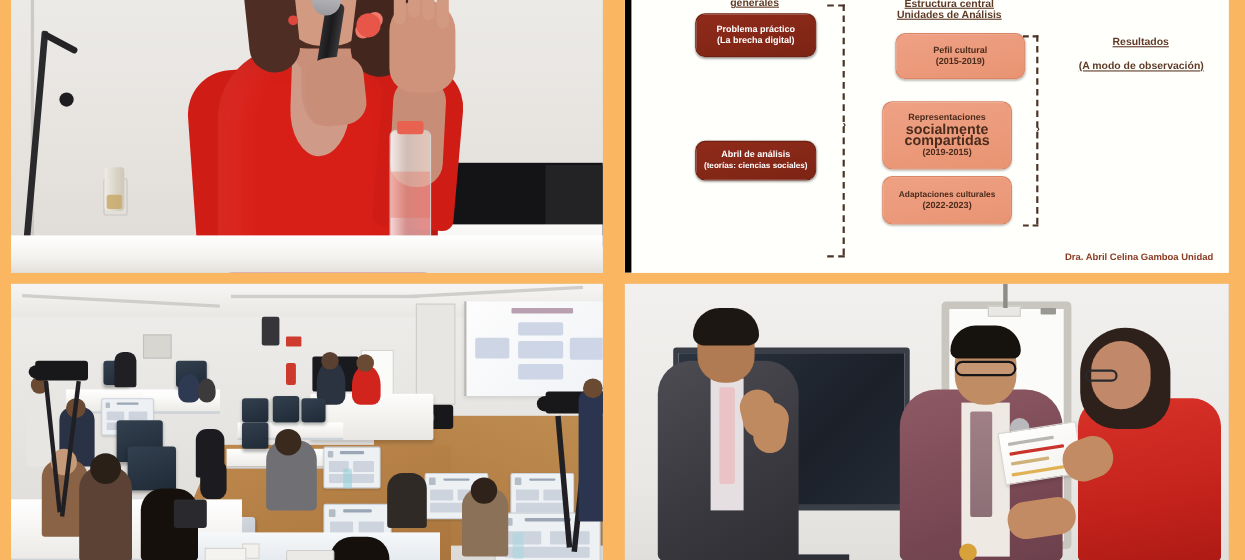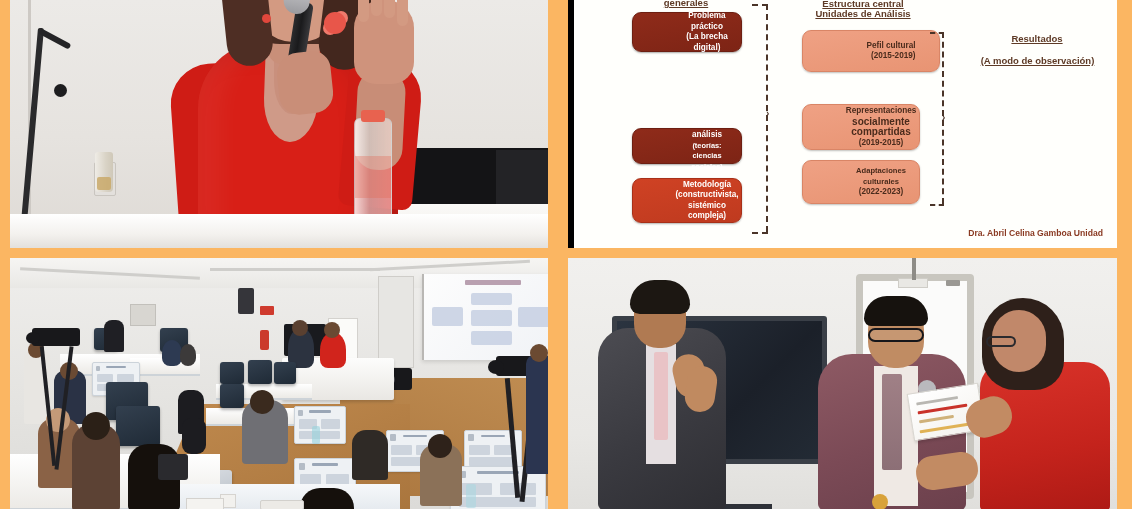--- a/index.html
+++ b/index.html
@@ -227,21 +227,21 @@
     background:#000000; }
   .slide-inner { position:absolute; left:6px; top:0; right:0; bottom:0; }
 
   .col-head { position:absolute; text-align:center; color:#5e3a26;
     font-size:9.5px; font-weight:bold; line-height:11px;
     text-decoration:underline; }
 
   .dbox { position:absolute; border-radius:9px; display:flex;
     align-items:center; justify-content:center; text-align:center;
     line-height:10.5px; padding:2px 4px; }
-  .dbox span { display:block;margin-left:40px; }
+  .dbox span { display:block; }
   .dark-box { background:linear-gradient(170deg,#8f2b1a,#7d2415);
     color:#ffffff; font-size:8.2px; font-weight:bold;
     box-shadow:0 1px 2px rgba(0,0,0,.35);
     border:1px solid #6d1f12;}
   .red-box { background:linear-gradient(170deg,#cf4224,#bf3a1f);
     color:#ffffff; font-size:8.2px; font-weight:bold;
     box-shadow:0 1px 2px rgba(0,0,0,.3);
     border:1px solid #a83018;}
   .salmon-box { background:linear-gradient(170deg,#efa184,#e89473);
     color:#4a2b1c; font-size:8.2px; font-weight:bold;
@@ -317,47 +317,40 @@
         </div>
 
 
         <div class="dbox dark-box" style="left:58px; top:128px; width:110px; height:36px;">
           <div>
             <span>Abril de análisis</span>
             <span style="font-size:7.4px">(teorías: ciencias sociales)</span>
           </div>
         </div>
 
-        <div class="dbox red-box" style="left:58px; top:178px; width:110px; height:45px;">
-          <div>
-            <span>Metodología</span>
-            <span>(constructivista,</span>
-            <span>sistémico compleja)</span>
-          </div>
-        </div>
 
         <div class="dash-brace brace-left" style="left:178px; top:4px; width:16px; height:228px; border-left:none; border-top:none; border-bottom:none; border-right:2px dashed #4a3428;"></div>
         <div class="dash-brace" style="left:178px; top:4px; width:16px; height:0; border:none; border-top:2px dashed #4a3428;"></div>
         <div class="dash-brace" style="left:178px; top:232px; width:16px; height:0; border:none; border-bottom:2px dashed #4a3428;"></div>
         <div class="tick" style="left:192px; top:108px;">›</div>
 
         <div class="col-head" style="left:214px; top:-2px; width:150px;">Estructura central</div>
         <div class="col-head" style="left:214px; top:8px; width:150px;">Unidades de Análisis</div>
 
-        <div class="dbox salmon-box" style="left:228px; top:30px; width:138px; height:42px;text-align:right;">
+        <div class="dbox salmon-box" style="left:240px; top:30px; width:118px; height:42px;">
           <div>
             <span>Pefil cultural</span>
             <span>(2015-2019)</span>
           </div>
         </div>
 
-        <div class="dbox salmon-box" style="left:228px; top:104px; width:118px; height:46px;">
+        <div class="dbox salmon-box" style="left:228px; top:92px; width:118px; height:62px;">
           <div>
             <span>Representaciones</span>
-            <span style="font-size:10px">socialmente compartidas</span>
+            <span style="font-size:13px">socialmente compartidas</span>
             <span>(2019-2015)</span>
           </div>
         </div>
 
         <div class="dbox salmon-box" style="left:228px; top:160px; width:118px; height:44px;">
           <div>
             <span style="font-size:7.6px">Adaptaciones culturales</span>
             <span>(2022-2023)</span>
           </div>
         </div>

